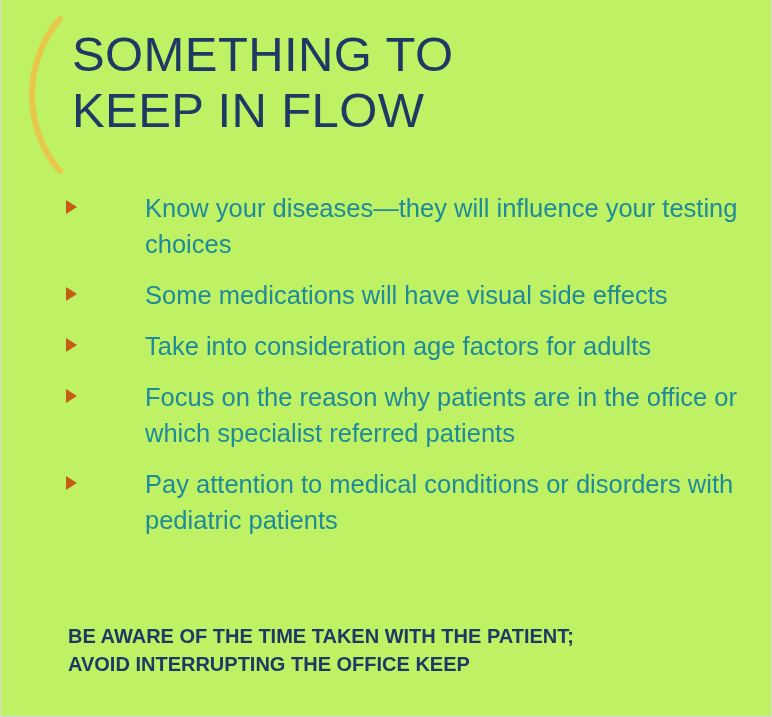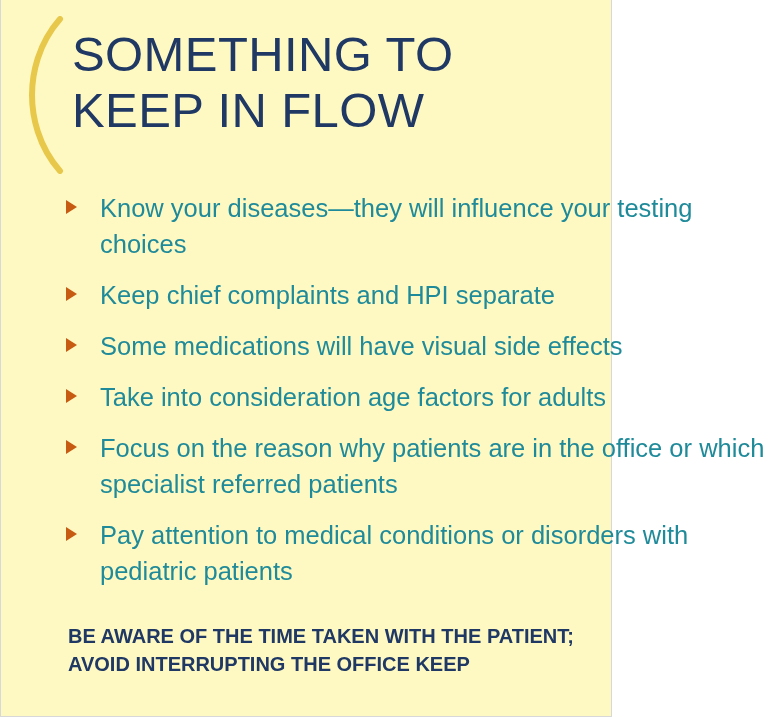--- a/index.html
+++ b/index.html
@@ -8,24 +8,24 @@
   }
   body {
     width: 772px;
     height: 717px;
     background: #ffffff;
     font-family: "Liberation Sans", sans-serif;
     overflow: hidden;
   }
   .slide {
     position: relative;
-    width: 612px;
+    width: 772px;
     height: 717px;
     box-sizing: border-box;
-    background: #fef9c3;
+    background: #bef264;
     text-decoration: underline;
   }
   
   .edge-left {
     position: absolute;
     left: 0; top: 0; bottom: 0;
     width: 1px;
     background: #d8d8d8;
   }
   .edge-bottom {
@@ -68,20 +68,21 @@
   .bullets {
     position: absolute;
     left: 66px;
     top: 190px;
     width: 700px;
   }
   .bullet-row {
     display: flex;
     align-items: flex-start;
     margin-bottom: 15px;
+    gap: 45px;
   }
   .bullet-marker {
     flex: 0 0 auto;
     width: 34px;
     padding-top: 10px;
   }
   .tri {
     width: 0;
     height: 0;
     border-left: 11px solid #c75b12;
@@ -131,26 +132,20 @@
 
   <div class="bullets">
 
     <div class="bullet-row">
       <div class="bullet-marker">
           <div class="tri"></div>
         </div>
       <div class="bullet-text">Know your diseases—they will influence your testing choices</div>
     </div>
 
-    <div class="bullet-row">
-      <div class="bullet-marker">
-          <div class="tri"></div>
-        </div>
-      <div class="bullet-text">Keep chief complaints and HPI separate</div>
-    </div>
 
     <div class="bullet-row">
       <div class="bullet-marker">
           <div class="tri"></div>
         </div>
       <div class="bullet-text">Some medications will have visual side effects</div>
     </div>
 
     <div class="bullet-row">
       <div class="bullet-marker">

